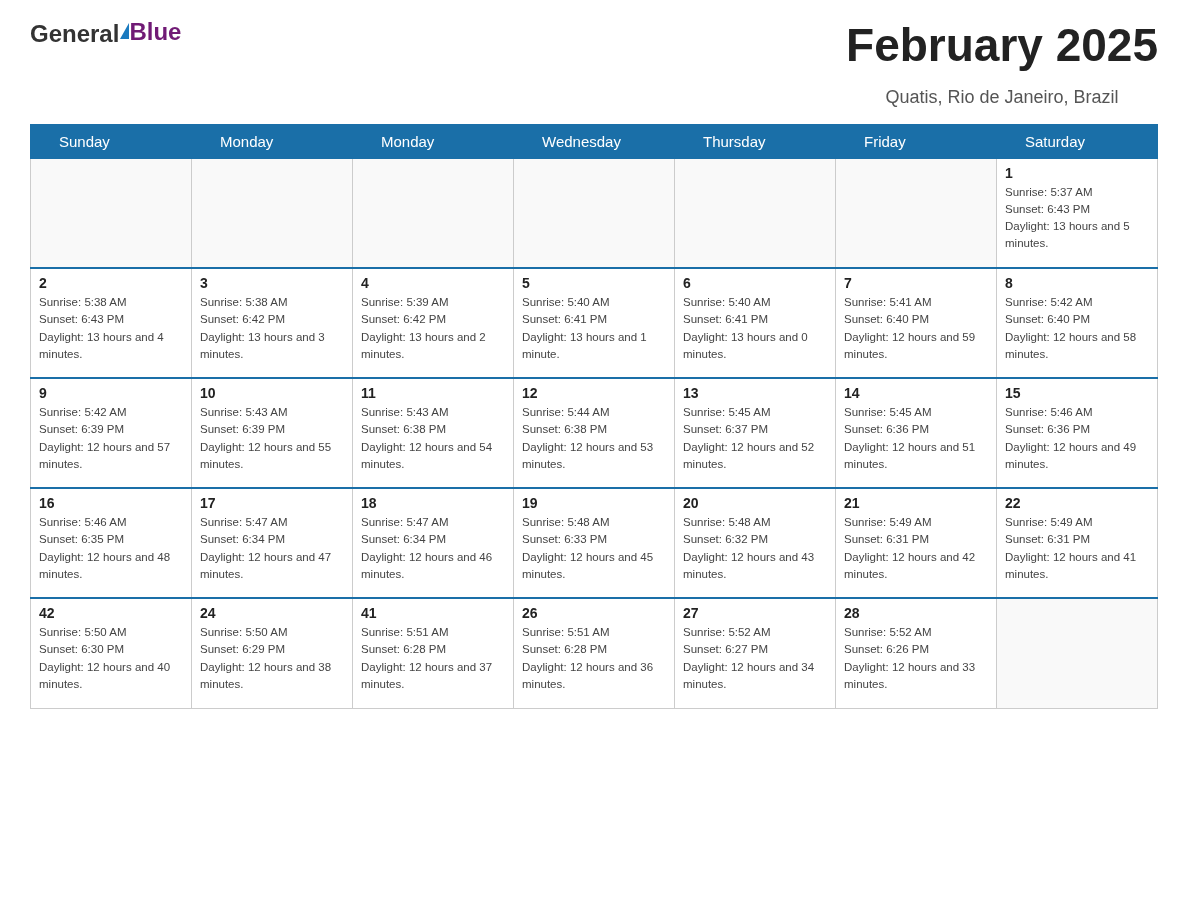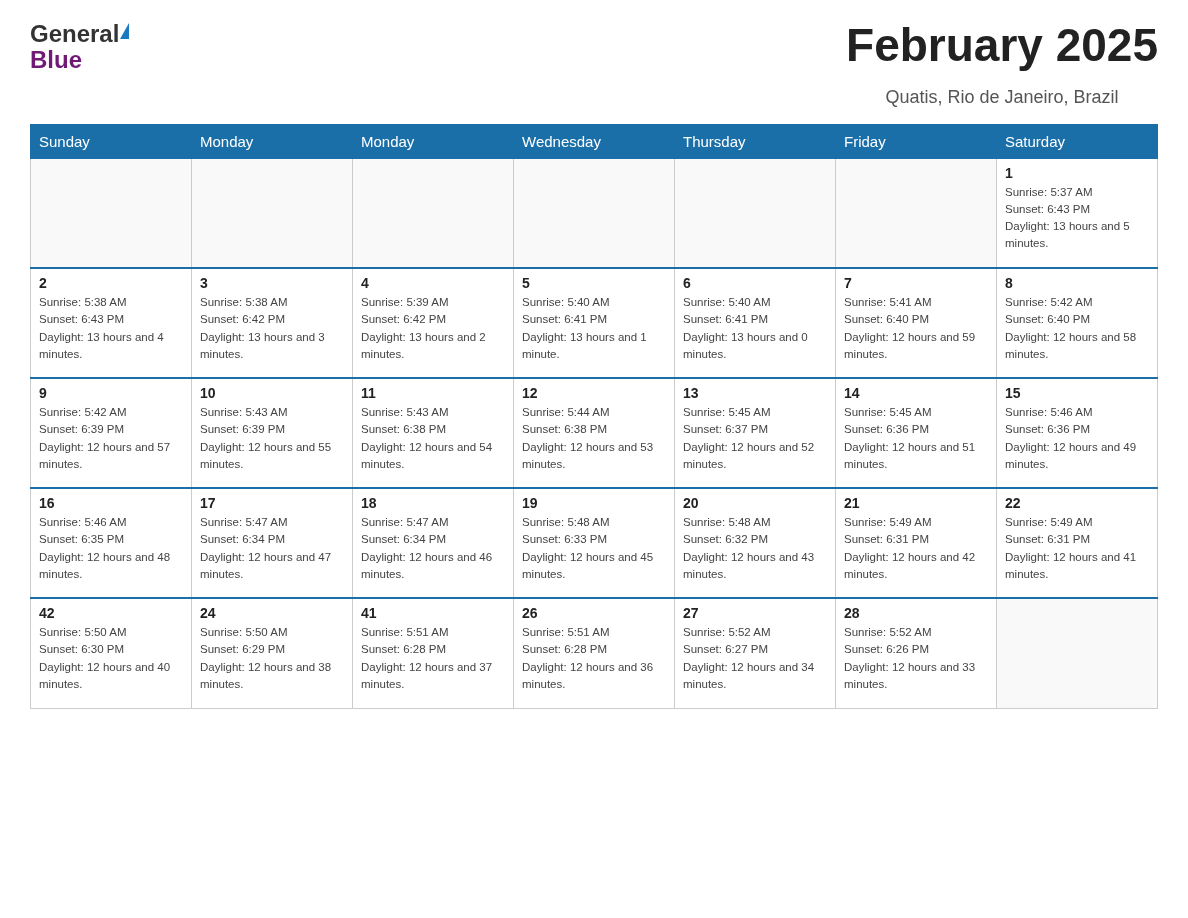--- a/index.html
+++ b/index.html
@@ -11,21 +11,21 @@
       min-height: 918px;
     }
     .header {
       display: flex;
       justify-content: space-between;
       align-items: flex-start;
       margin-bottom: 16px;
     }
     .logo {
       display: flex;
-      flex-direction: column;
+      flex-direction: row;
       align-items: flex-start;
     }
     .title-section {
       text-align: center;
     }
     .month-title {
       font-size: 46px;
       font-weight: bold;
       color: #222;
       line-height: 1.1;
@@ -38,21 +38,21 @@
     .calendar {
       width: 100%;
       border-collapse: collapse;
       border: 1px solid #aaa;
     }
     .calendar th {
       background-color: #1a6fa8;
       color: #fff;
       font-size: 15px;
       font-weight: normal;
-      padding: 8px 8px;
+      padding: 8px 28px;
       text-align: left;
       border: 1px solid #1a6fa8;
     }
     .calendar td {
       vertical-align: top;
       padding: 6px 8px;
       border: 1px solid #ccc;
       width: 14.28%;
       min-height: 110px;
       height: 110px;

